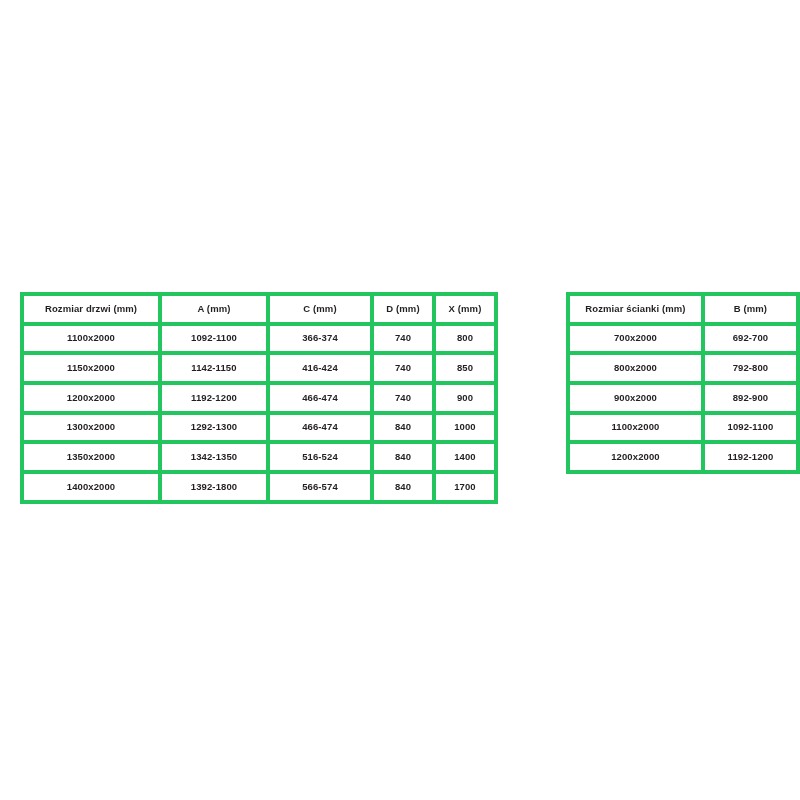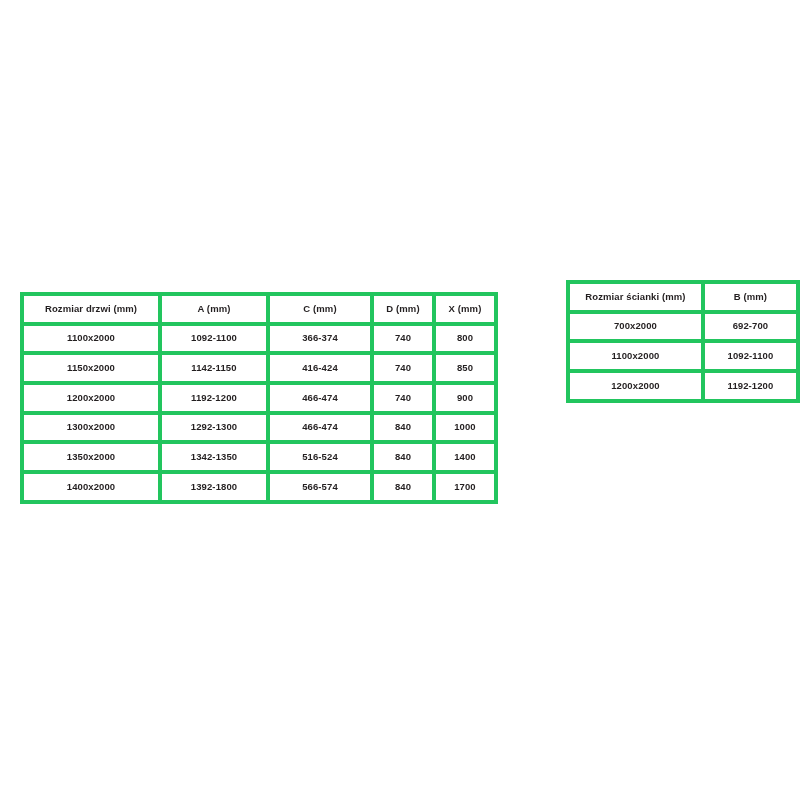--- a/index.html
+++ b/index.html
@@ -21,21 +21,21 @@
   }
   .table-wrap {
     position: absolute;
   }
   #doors-table-wrap {
     left: 20px;
     top: 292px;
   }
   #walls-table-wrap {
     left: 566px;
-    top: 280px;
+    top: 292px;
   }
   table.spec {
     border-collapse: collapse;
     table-layout: fixed;
   }
   table.spec td, table.spec th {
     border: 4px solid #22c55e;
     text-align: center;
     vertical-align: middle;
     font-size: 9.5px;
@@ -140,20 +140,28 @@
           <th>Rozmiar ścianki (mm)</th>
           <th>B (mm)</th>
         </tr>
       </thead>
       <tbody>
         <tr>
           <td>700x2000</td>
           <td>692-700</td>
         </tr>
         <tr>
+          <td>800x2000</td>
+          <td>792-800</td>
+        </tr>
+        <tr>
+          <td>900x2000</td>
+          <td>892-900</td>
+        </tr>
+        <tr>
           <td>1100x2000</td>
           <td>1092-1100</td>
         </tr>
         <tr>
           <td>1200x2000</td>
           <td>1192-1200</td>
         </tr>
       </tbody>
     </table>
   </div>

